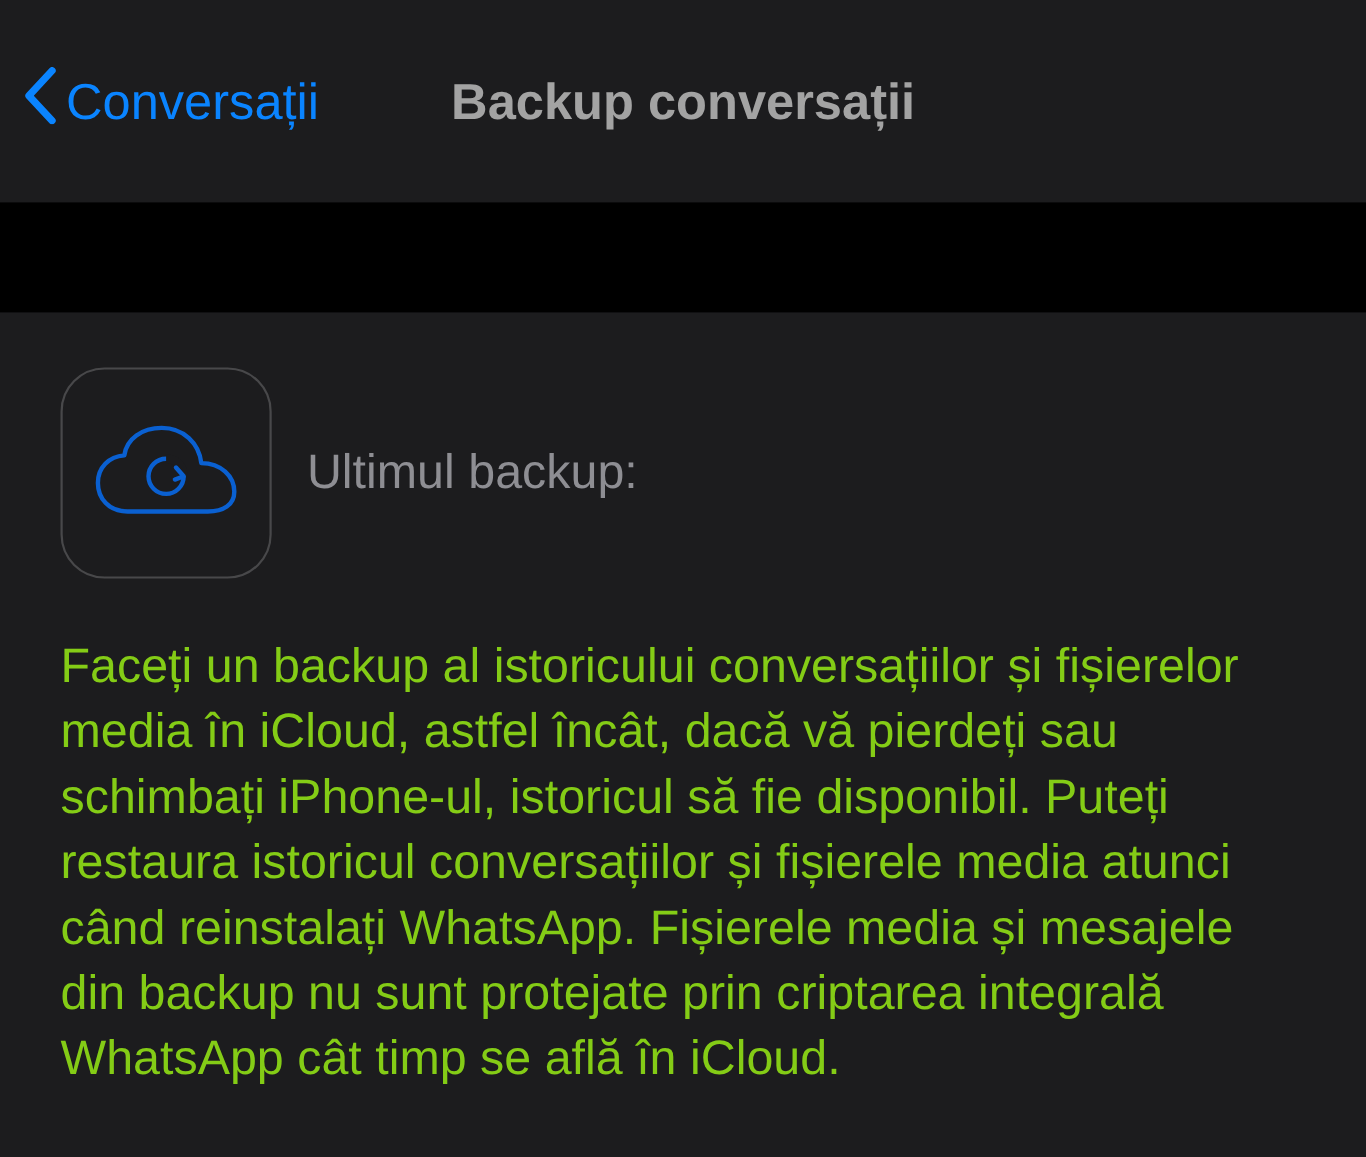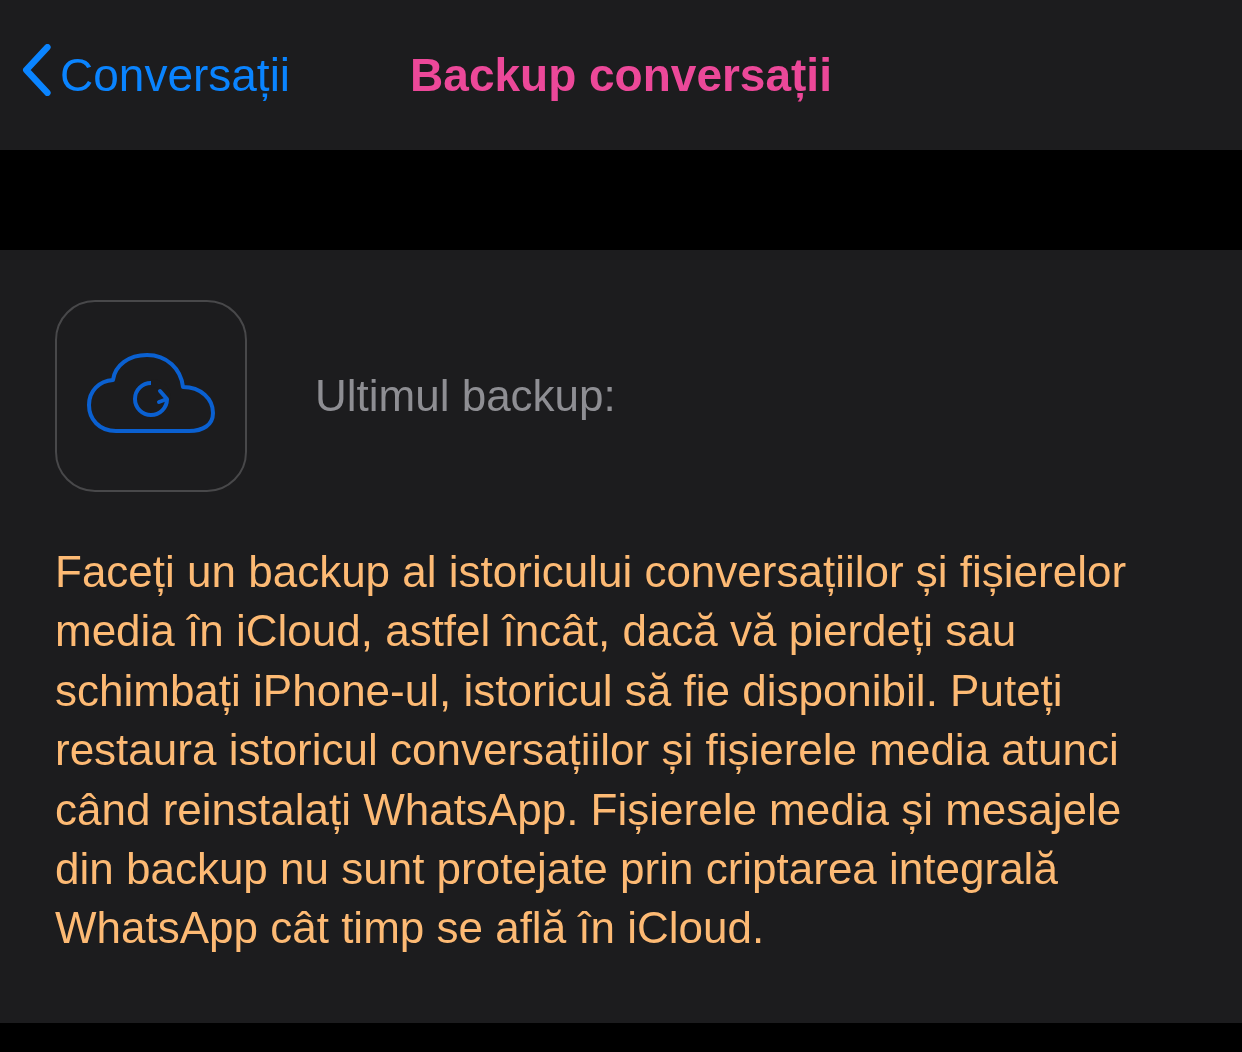--- a/index.html
+++ b/index.html
@@ -10,21 +10,21 @@
     
     body {
       width: 1242px;
       height: 1052px;
       background-color: #000000;
       font-family: -apple-system, BlinkMacSystemFont, "Segoe UI", Helvetica, Arial, sans-serif;
       overflow: hidden;
     }
     
     .nav-bar {
-      height: 150px;
+      height: 184px;
       background-color: #1c1c1e;
       display: flex;
       align-items: center;
       padding: 0 20px;
       position: relative;
       text-align: right;
     }
     
     .back-button {
       display: flex;
@@ -39,39 +39,38 @@
     .back-chevron {
       margin-right: 8px;
     }
     
     .back-chevron svg {
       width: 32px;
       height: 52px;
     }
     
     .page-title {
-      color: #ec4899;
+      color: #a3a3a3;
       font-size: 46px;
       font-weight: 600;
       position: absolute;
       left: 50%;
       transform: translateX(-50%);
     }
     
     .content-section {
       background-color: #1c1c1e;
       margin-top: 100px;
       padding: 50px 55px 65px 55px;
     }
     
     .backup-info-row {
       display: flex;
       align-items: center;
       margin-bottom: 50px;
-      gap: 36px;
     }
     
     .cloud-icon-box {
       width: 192px;
       height: 192px;
       border: 2px solid #48484a;
       border-radius: 40px;
       display: flex;
       align-items: center;
       justify-content: center;
@@ -90,21 +89,21 @@
       gap: 8px;
     }
     
     .backup-detail-label {
       color: #8e8e93;
       font-size: 44px;
       font-weight: 400;
     }
     
     .description-text {
-      color: #fdba74;
+      color: #84cc16;
       font-size: 44px;
       font-weight: 400;
       line-height: 1.35;
     }
   </style>
 </head>
 <body>
 
 <div class="nav-bar">
   <div class="back-button">

